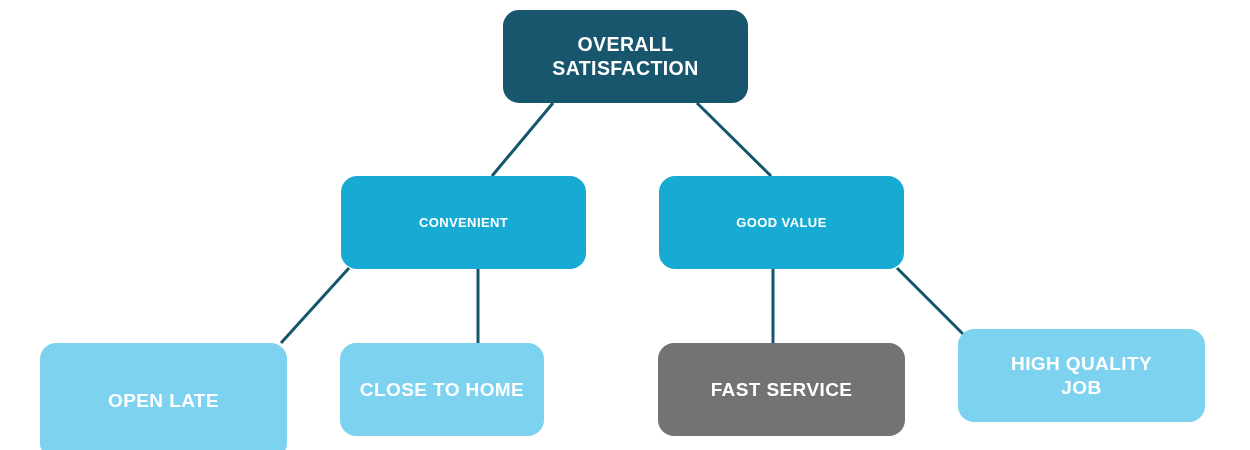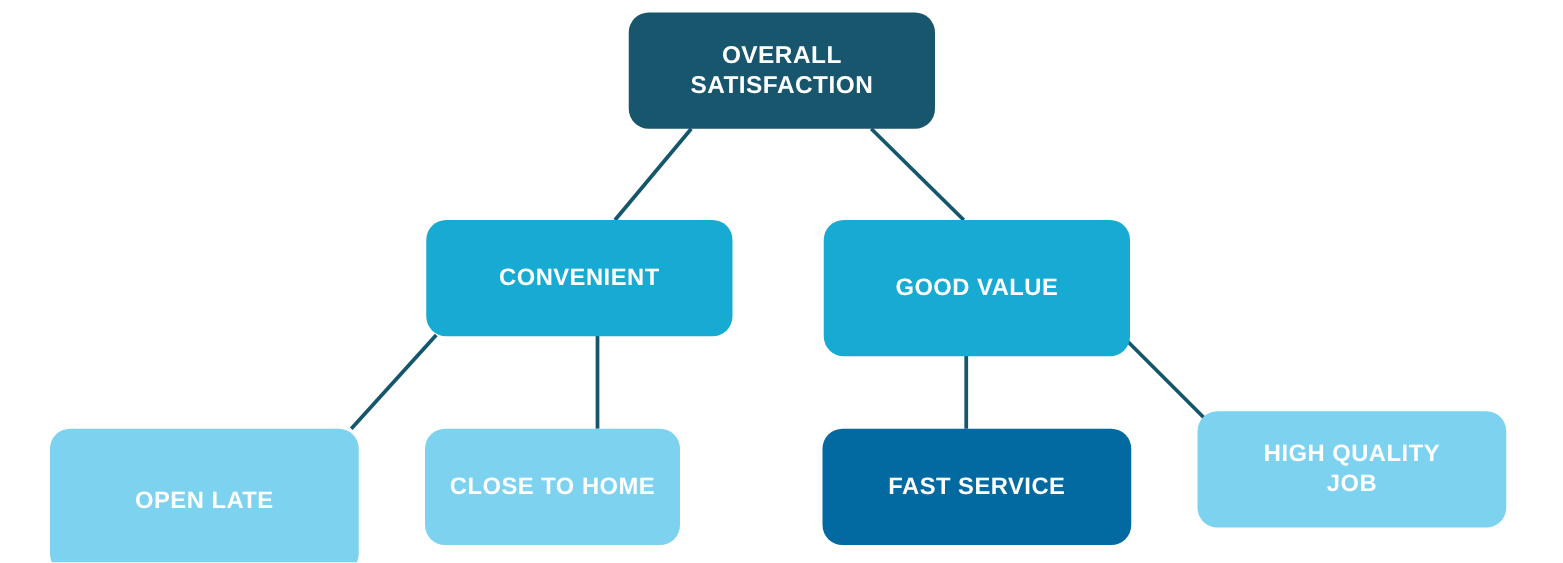--- a/index.html
+++ b/index.html
@@ -39,21 +39,21 @@
     color: #ffffff;
     font-weight: bold;
     letter-spacing: 0.4px;
     line-height: 1.22;
     white-space: pre-line;
   }
   .level-root {
     font-size: 19.5px;
   }
   .level-mid {
-    font-size: 19px;
+    font-size: 13px;
   }
   .level-leaf {
     font-size: 19px;
   }
 </style>
 </head>
 <body>
 
 <div id="diagram-canvas">
 
@@ -67,30 +67,30 @@
     </svg>
 
   <div id="node-layer">
       <div class="node" style="left: 503px; top: 10px; width: 245px; height: 93px; background: rgb(23, 86, 109);">
         <span class="node-label level-root" style="color: rgb(255, 255, 255);">OVERALL
 SATISFACTION</span>
       </div>
       <div class="node" style="left: 341px; top: 176px; width: 245px; height: 93px; background: rgb(23, 171, 212);">
         <span class="node-label level-mid" style="color: rgb(255, 255, 255);">CONVENIENT</span>
       </div>
-      <div class="node" style="left: 659px; top: 176px; width: 245px; height: 109px; background: rgb(23, 171, 212);">
+      <div class="node" style="left: 659px; top: 176px; width: 245px; height: 93px; background: rgb(23, 171, 212);">
         <span class="node-label level-mid" style="color: rgb(255, 255, 255);">GOOD VALUE</span>
       </div>
       <div class="node" style="left: 40px; top: 343px; width: 247px; height: 116px; background: rgb(125, 210, 240);">
         <span class="node-label level-leaf" style="color: rgb(255, 255, 255);">OPEN LATE</span>
       </div>
       <div class="node" style="left: 340px; top: 343px; width: 204px; height: 93px; background: rgb(125, 210, 240);">
         <span class="node-label level-leaf" style="color: rgb(255, 255, 255);">CLOSE TO HOME</span>
       </div>
-      <div class="node" style="left: 658px; top: 343px; width: 247px; height: 93px; background: #0369a1;">
+      <div class="node" style="left: 658px; top: 343px; width: 247px; height: 93px; background: #737373;">
         <span class="node-label level-leaf" style="color: rgb(255, 255, 255);">FAST SERVICE</span>
       </div>
       <div class="node" style="left: 958px; top: 329px; width: 247px; height: 93px; background: rgb(125, 210, 240); text-align: center;">
         <span class="node-label level-leaf" style="color: rgb(255, 255, 255);">HIGH QUALITY
 JOB</span>
       </div>
     </div>
 
 </div>
 

